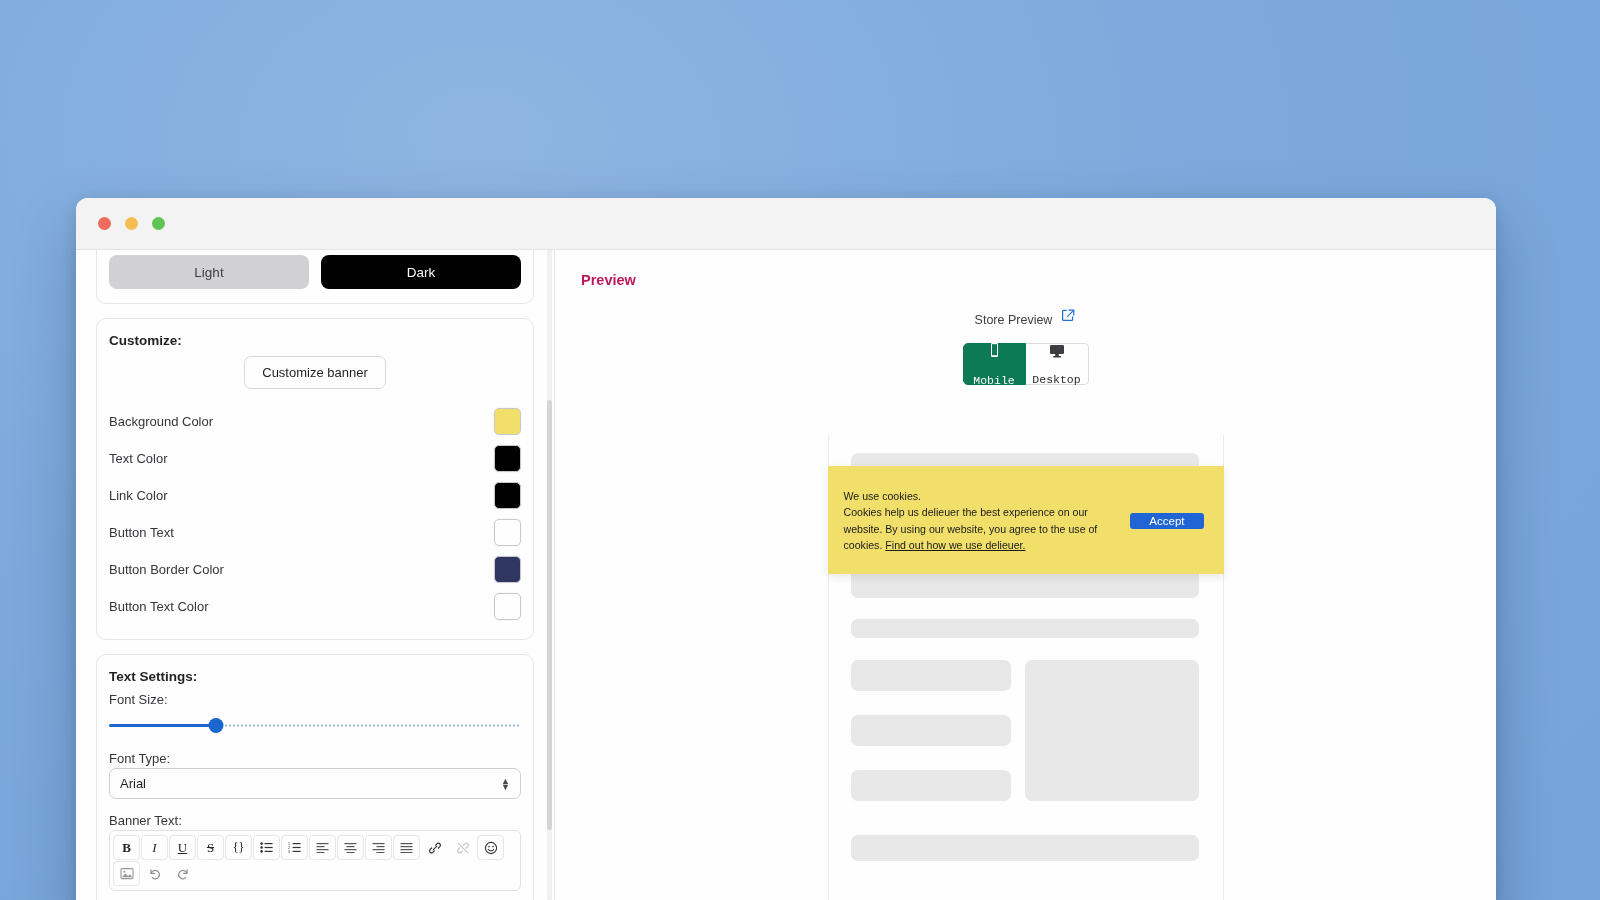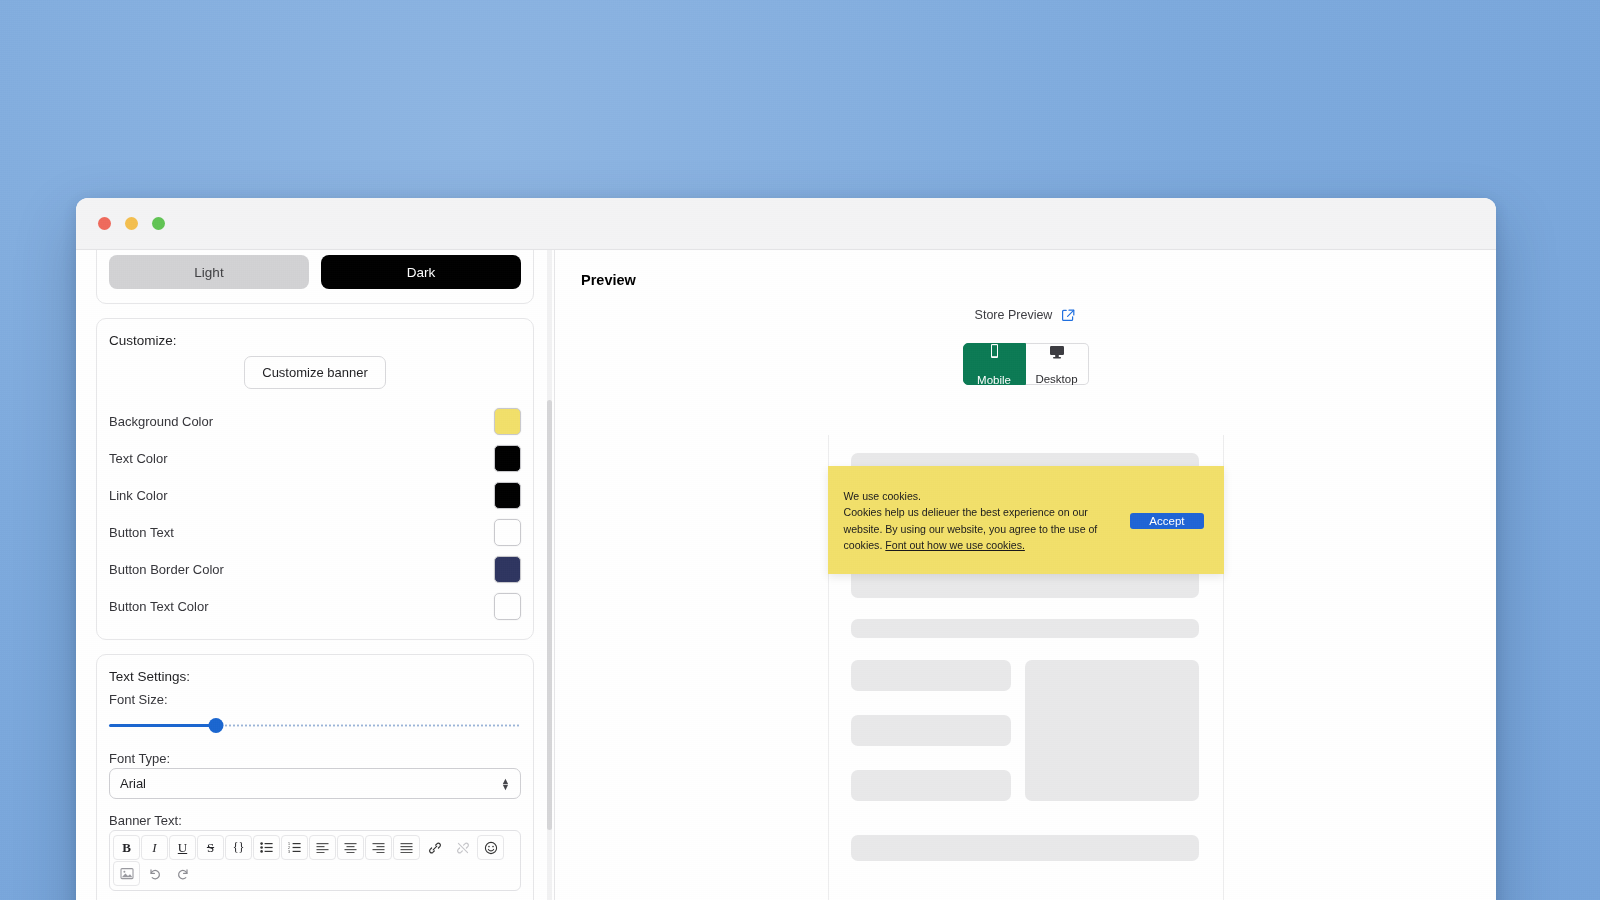--- a/index.html
+++ b/index.html
@@ -118,21 +118,21 @@
     display: flex;
     align-items: center;
     justify-content: center;
   }
   .theme-btn.light { background: #d2d2d4; color: #3f3f42; text-align: center; }
   .theme-btn.dark  { background: #000000; color: #ffffff; }
 
   
   .card-title {
     font-size: 13.5px;
-    font-weight: normal;
+    font-weight: bold;
     color: #1f1f22;
     margin-bottom: 8px;
   }
   #customize-banner-wrap { display: flex; justify-content: center; margin-bottom: 14px; }
   #customize-banner-btn {
     border: 1px solid #d9d9dc;
     background: #fff;
     border-radius: 7px;
     padding: 8px 17px;
     font-size: 13px;
@@ -250,26 +250,26 @@
   #preview-panel {
     flex: 1;
     position: relative;
     background: #fff;
     padding: 22px 26px 0 26px;
     overflow: hidden;
   }
   #preview-title {
     font-size: 14.5px;
     font-weight: bold;
-    color: #000000;
+    color: #be185d;
   }
 
   #store-preview-row {
     display: flex;
-    align-items: flex-start;
+    align-items: flex-end;
     justify-content: center;
     gap: 9px;
     margin-top: 20px;
   }
   #store-preview-label { font-size: 12.5px; color: #3d3d42; }
   #external-link-icon { display: block; cursor: pointer; }
 
   #device-toggle {
     display: flex;
     justify-content: center;
@@ -279,20 +279,21 @@
     width: 63px;
     height: 42px;
     display: flex;
     flex-direction: column;
     align-items: center;
     justify-content: center;
     gap: 11px;
     font-size: 11.5px;
     cursor: pointer;
     border: 1px solid #dcdcdf;
+    font-family: Liberation Mono, monospace;
   }
   .device-btn.active {
     background: #0b7a54;
     color: #ffffff;
     border-color: #0b7a54;
     border-radius: 5px 0 0 5px;
   }
   .device-btn.inactive {
     background: #ffffff;
     color: #2b2b2f;
@@ -602,21 +603,21 @@
           <div class="skel" id="skel-l1"></div>
           <div class="skel" id="skel-l2"></div>
           <div class="skel" id="skel-l3"></div>
           <div class="skel" id="skel-right"></div>
           <div class="skel" id="skel-bottom"></div>
         </div>
 
         <div id="cookie-banner">
           <div id="cookie-text">
             <div>We use cookies.</div>
-            <span>Cookies help us delieuer the best experience on our website. By using our website, you agree to the use of cookies. </span><span id="cookie-link">Font out how we use cookies.</span>
+            <span>Cookies help us delieuer the best experience on our website. By using our website, you agree to the use of cookies. </span><span id="cookie-link">Find out how we use delieuer.</span>
           </div>
           <button id="cookie-accept">Accept</button>
         </div>
 
       </div>
     </div>
   </div>
 </div>
 
 </body></html>

